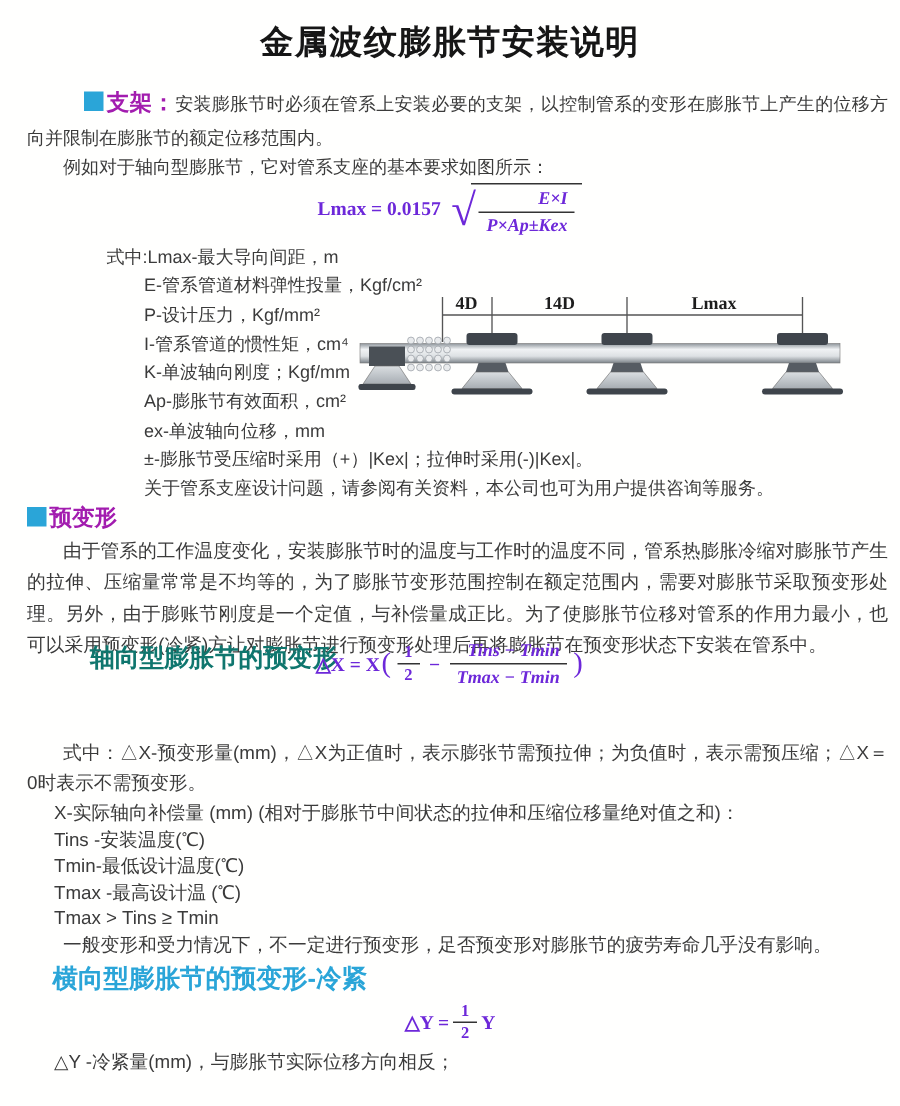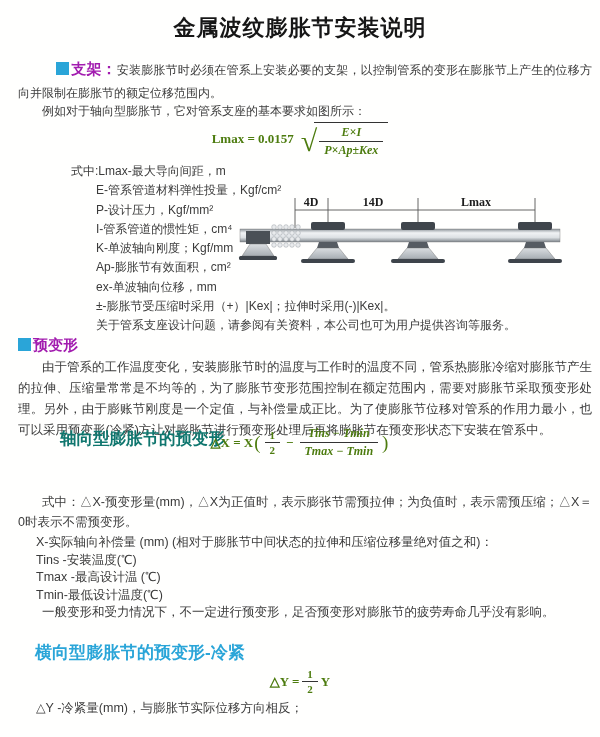--- a/index.html
+++ b/index.html
@@ -21,25 +21,25 @@
     position:absolute;top:57px;left:18px;width:574px;
     font-size:12px;line-height:23px;text-align:justify;text-indent:38px;font-weight:500;
   }
   .line-example{
     position:absolute;top:101px;left:18px;width:574px;
     font-size:12px;line-height:21px;text-indent:24px;
   }
   
   .formula-row{
     position:absolute;left:0;width:100%;display:flex;justify-content:center;align-items:center;
-    font-family:"Liberation Serif",serif;font-weight:bold;font-size:13px;color:#4d7c0f;
+    font-family:"Liberation Serif",serif;font-weight:bold;font-size:13px;color:#6d28d9;
   }
   .radical{font-size:30px;font-weight:400;line-height:26px;margin:4px -3px 0 7px;}
   .radicand{display:inline-block;border-top:1.5px solid #333;padding:2px 5px 0 5px;margin-top:2px;}
-  .frac{display:inline-flex;flex-direction:column;text-align:center;font-size:12px;vertical-align:middle;}
+  .frac{display:inline-flex;flex-direction:column;text-align:center;font-size:12px;vertical-align:middle;align-items:flex-end;}
   .frac .num{padding:0 5px 1px;}
   .frac .den{border-top:1px solid #333;padding:1px 5px 0;}
   .frac.small{font-size:11px;}
   .ital{font-style:italic;}
   .fpart{margin:0 3px;}
   .paren{font-size:19px;font-weight:400;margin:0 1px;}
   
   .defs{position:absolute;top:162px;left:30px;width:330px;font-size:12px;line-height:19.3px;margin-left:41px;}
   .defs .ind{margin-left:25px;}
   .defs .wide{width:560px;}
@@ -191,22 +191,23 @@
         <span class="den">Tmax − Tmin</span>
       </span>
     <span class="paren">)</span>
   </div>
 
   <div class="axial-explain">式中：△X-预变形量(mm)，△X为正值时，表示膨张节需预拉伸；为负值时，表示需预压缩；△X＝0时表示不需预变形。</div>
 
   <div class="axial-items">
     <div>X-实际轴向补偿量 (mm) (相对于膨胀节中间状态的拉伸和压缩位移量绝对值之和)：</div>
     <div>Tins -安装温度(℃)</div>
+    <div>Tmin-最低设计温度(℃)</div>
     <div>Tmax -最高设计温 (℃)</div>
-    <div>Tmin-最低设计温度(℃)</div>
+    <div>Tmax &gt; Tins ≥ Tmin</div>
     <div class="last">一般变形和受力情况下，不一定进行预变形，足否预变形对膨胀节的疲劳寿命几乎没有影响。</div>
   </div>
 
   <div class="lateral-head">横向型膨胀节的预变形-冷紧</div>
 
   <div class="formula-row" style="top:668px;">
     <span>△Y =</span>
     <span class="frac small fpart">
         <span class="num">1</span>
         <span class="den">2</span>

